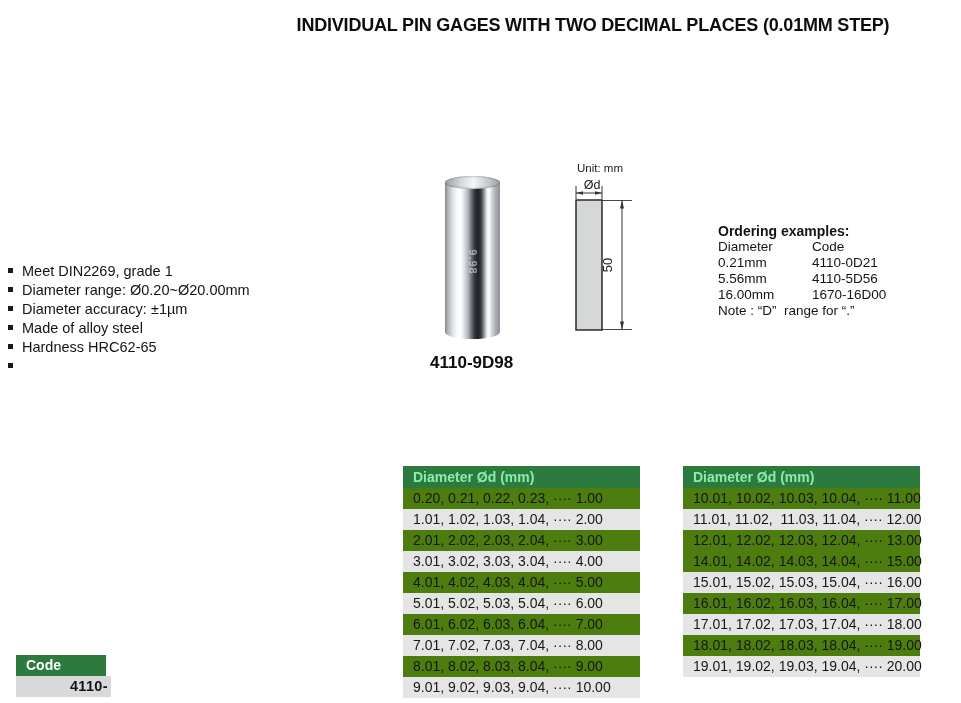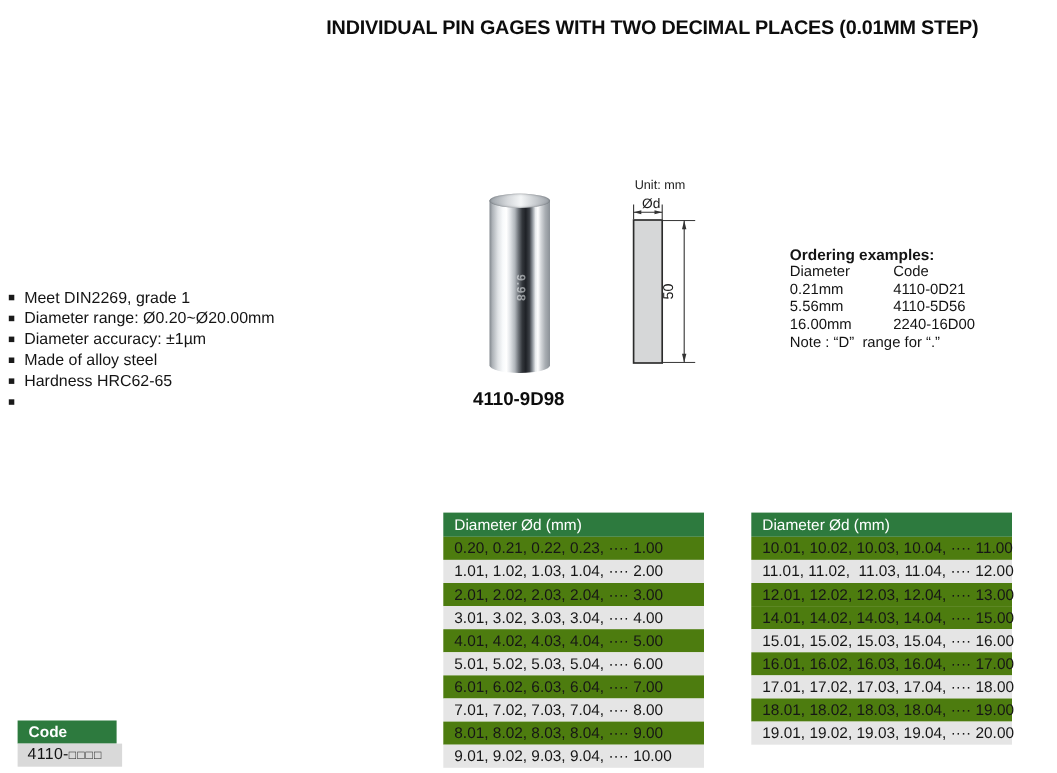--- a/index.html
+++ b/index.html
@@ -37,33 +37,33 @@
   .ordering{position:absolute;left:718px;top:223px;font-size:13.5px;line-height:16px;}
   .ord-title{font-weight:bold;font-size:14px;}
   .ord-row{display:flex;align-items:center;}
   .ord-row .c1{width:94px;}
   .ord-note{white-space:pre;}
 
   
   .dtable{position:absolute;width:237px;}
   .t1{left:403px;top:466px;}
   .t2{left:683px;top:466px;}
-  .thead{height:22px;line-height:22px;background:var(--green,#2d7a3e);color:#ffffff;
-         font-weight:normal;font-size:14px;padding-left:10px;}
+  .thead{height:22px;line-height:22px;background:var(--green,#2d7a3e);color:#86efac;
+         font-weight:bold;font-size:14px;padding-left:10px;}
   .trow{height:21px;line-height:21px;font-size:14px;padding-left:10px;white-space:pre;color:#161616;}
   .trow.rep-even{background:#4d7c0f;}
   .trow.rep-odd{background:#e5e5e5;}
 
   
   .codebox{position:absolute;left:16px;top:655px;}
   .code-head{width:80px;height:21px;line-height:21px;background:var(--green,#2d7a3e);
              color:#fff;font-weight:bold;font-size:14px;padding-left:10px;}
   .code-val{width:86px;height:21px;line-height:21px;background:#d9d9d9;padding-left:9px;
             font-size:14.5px;}
-  .code-val b{font-weight:normal;letter-spacing:.3px;}
+  .code-val b{font-weight:bold;letter-spacing:.3px;margin-left:45px;}
   .code-val .boxes{font-size:11px;letter-spacing:1px;color:#222;}
 </style>
 </head>
 <body>
 
 <div class="page">
 
   <h1 class="title">INDIVIDUAL PIN GAGES WITH TWO DECIMAL PLACES (0.01MM STEP)</h1>
 
   <ul class="features">
@@ -123,21 +123,21 @@
           <span class="c2">4110-0D21</span>
         </div>
 
         <div class="ord-row rep-odd">
           <span class="c1">5.56mm</span>
           <span class="c2">4110-5D56</span>
         </div>
 
         <div class="ord-row rep-even">
           <span class="c1">16.00mm</span>
-          <span class="c2">2240-16D00</span>
+          <span class="c2">1670-16D00</span>
         </div>
       </div>
     <div class="ord-note">Note : “D”  range for “.”</div>
   </div>
 
   <div class="dtable t1">
     <div class="thead">Diameter Ød (mm)</div>
     <div class="tbody">
 
         <div class="trow rep-even"><span>0.20, 0.21, 0.22, 0.23, ···· 1.00</span></div>

